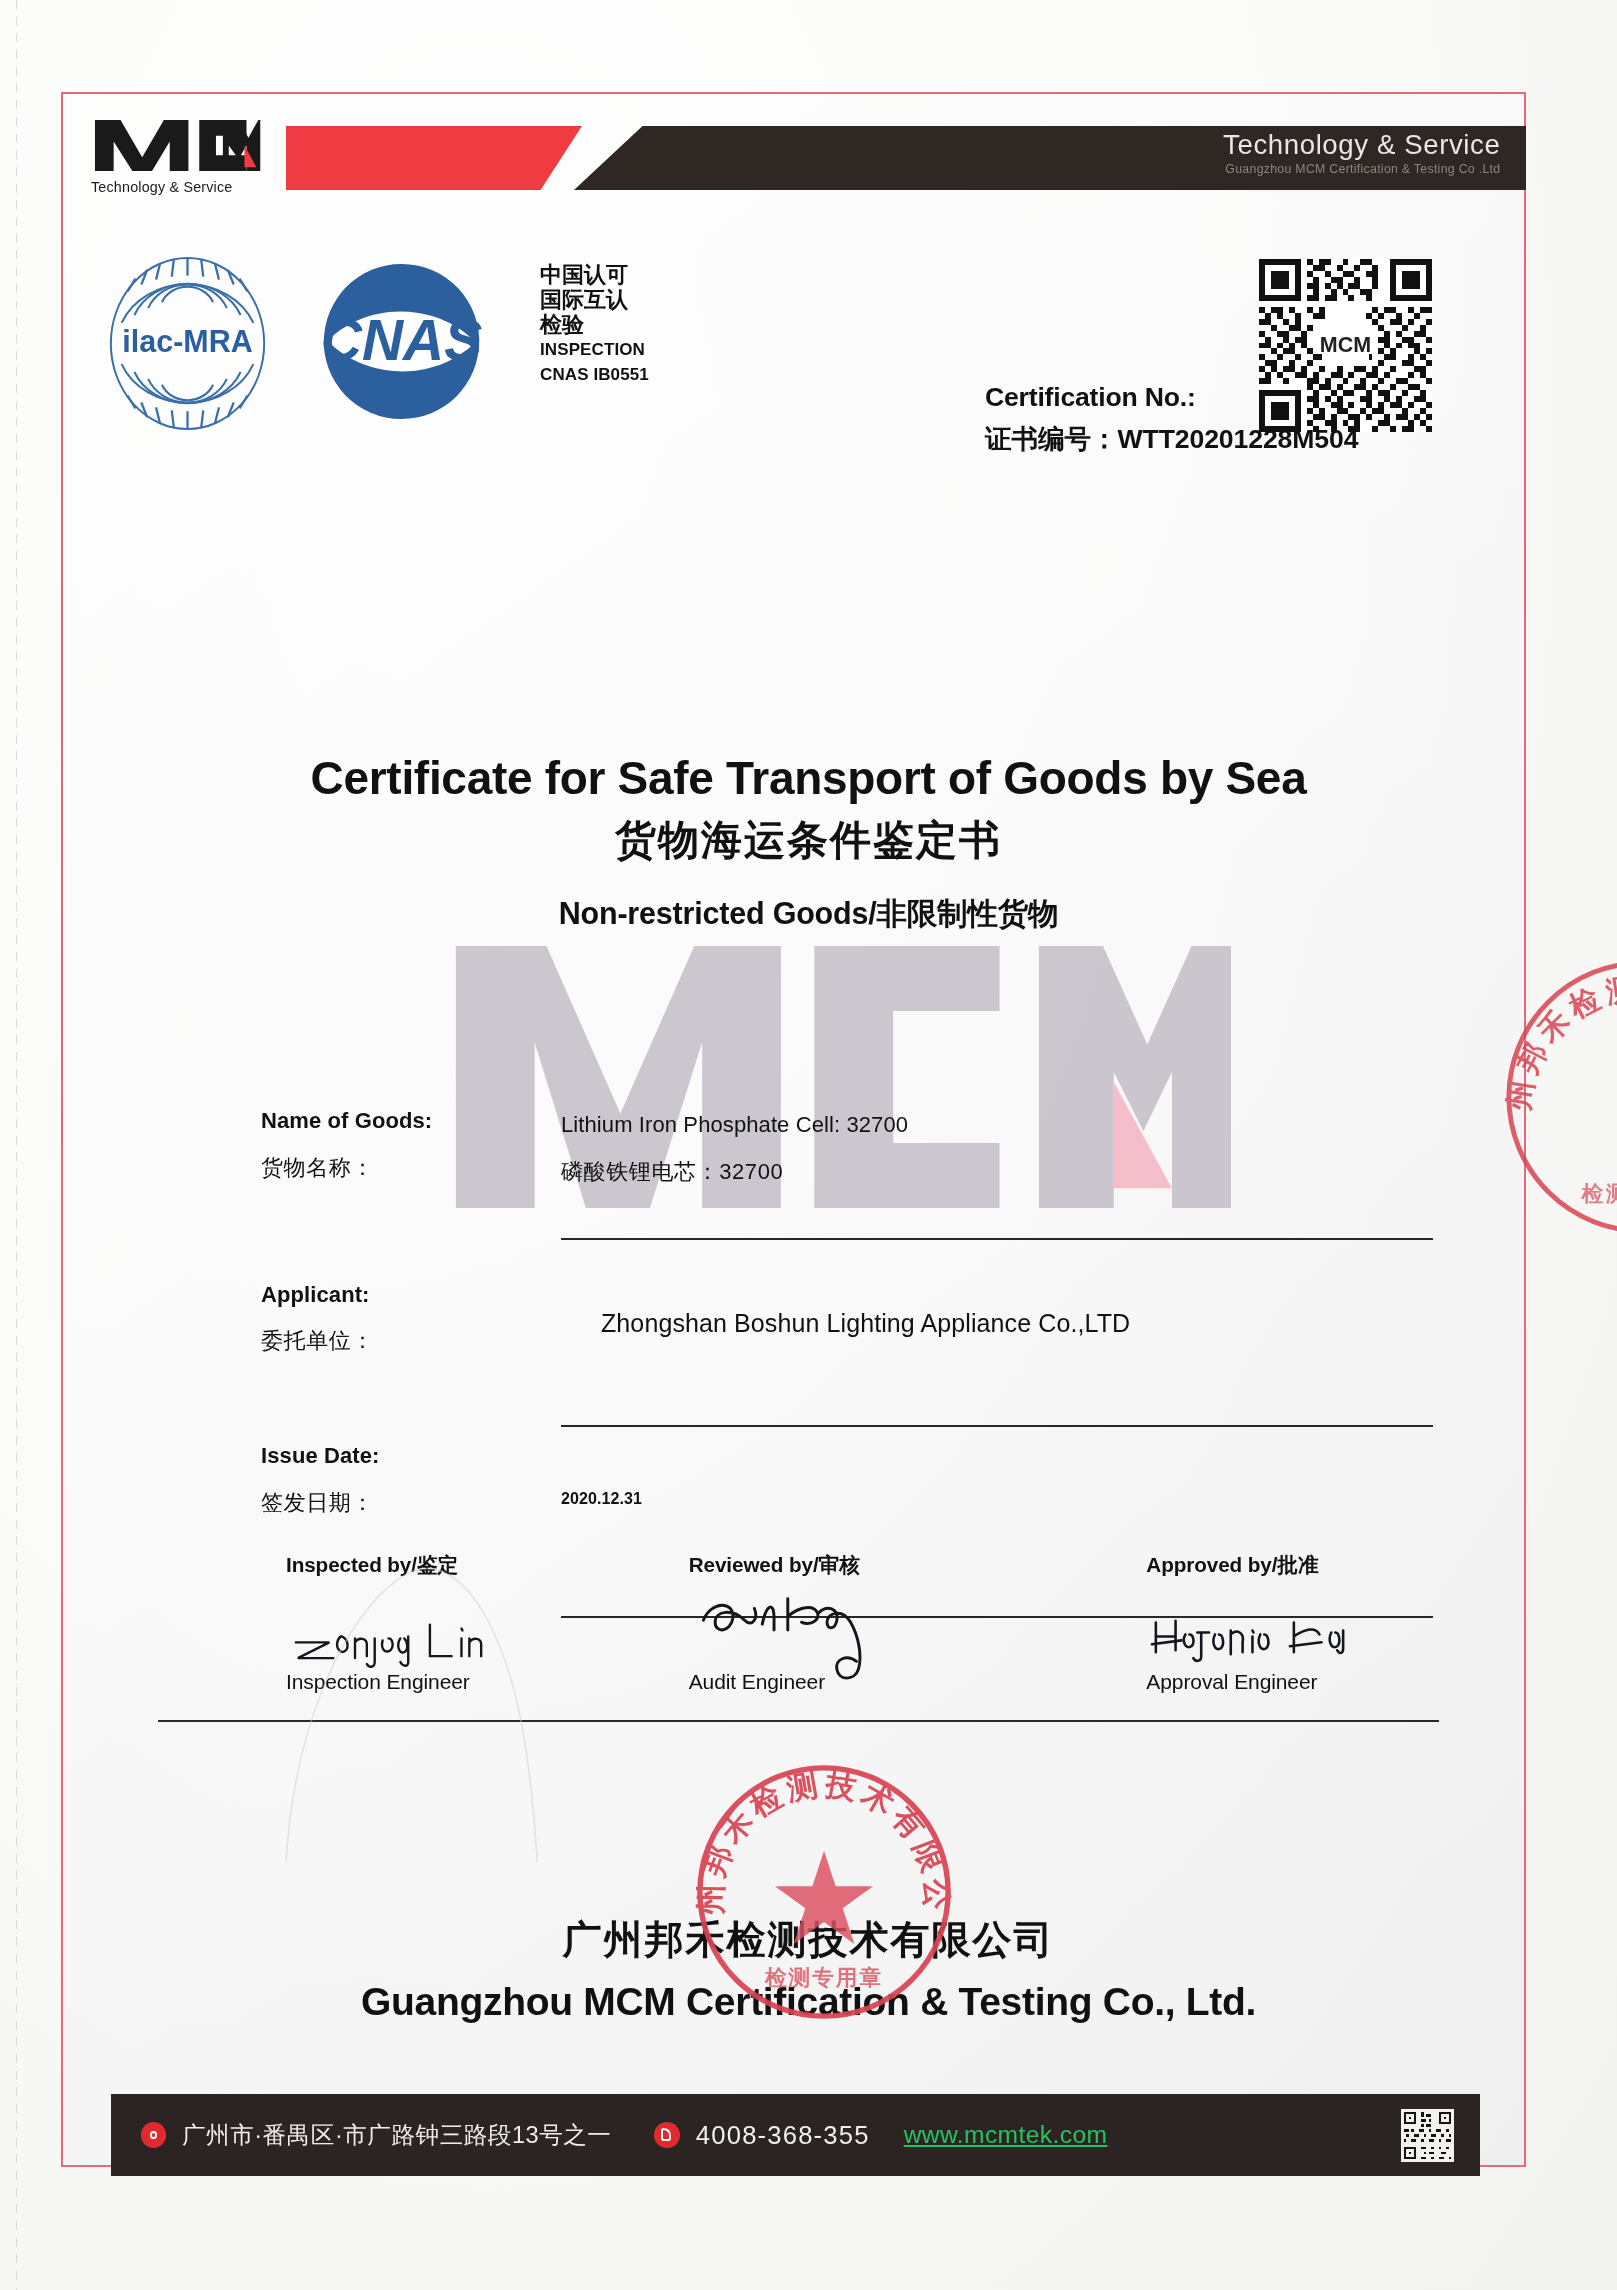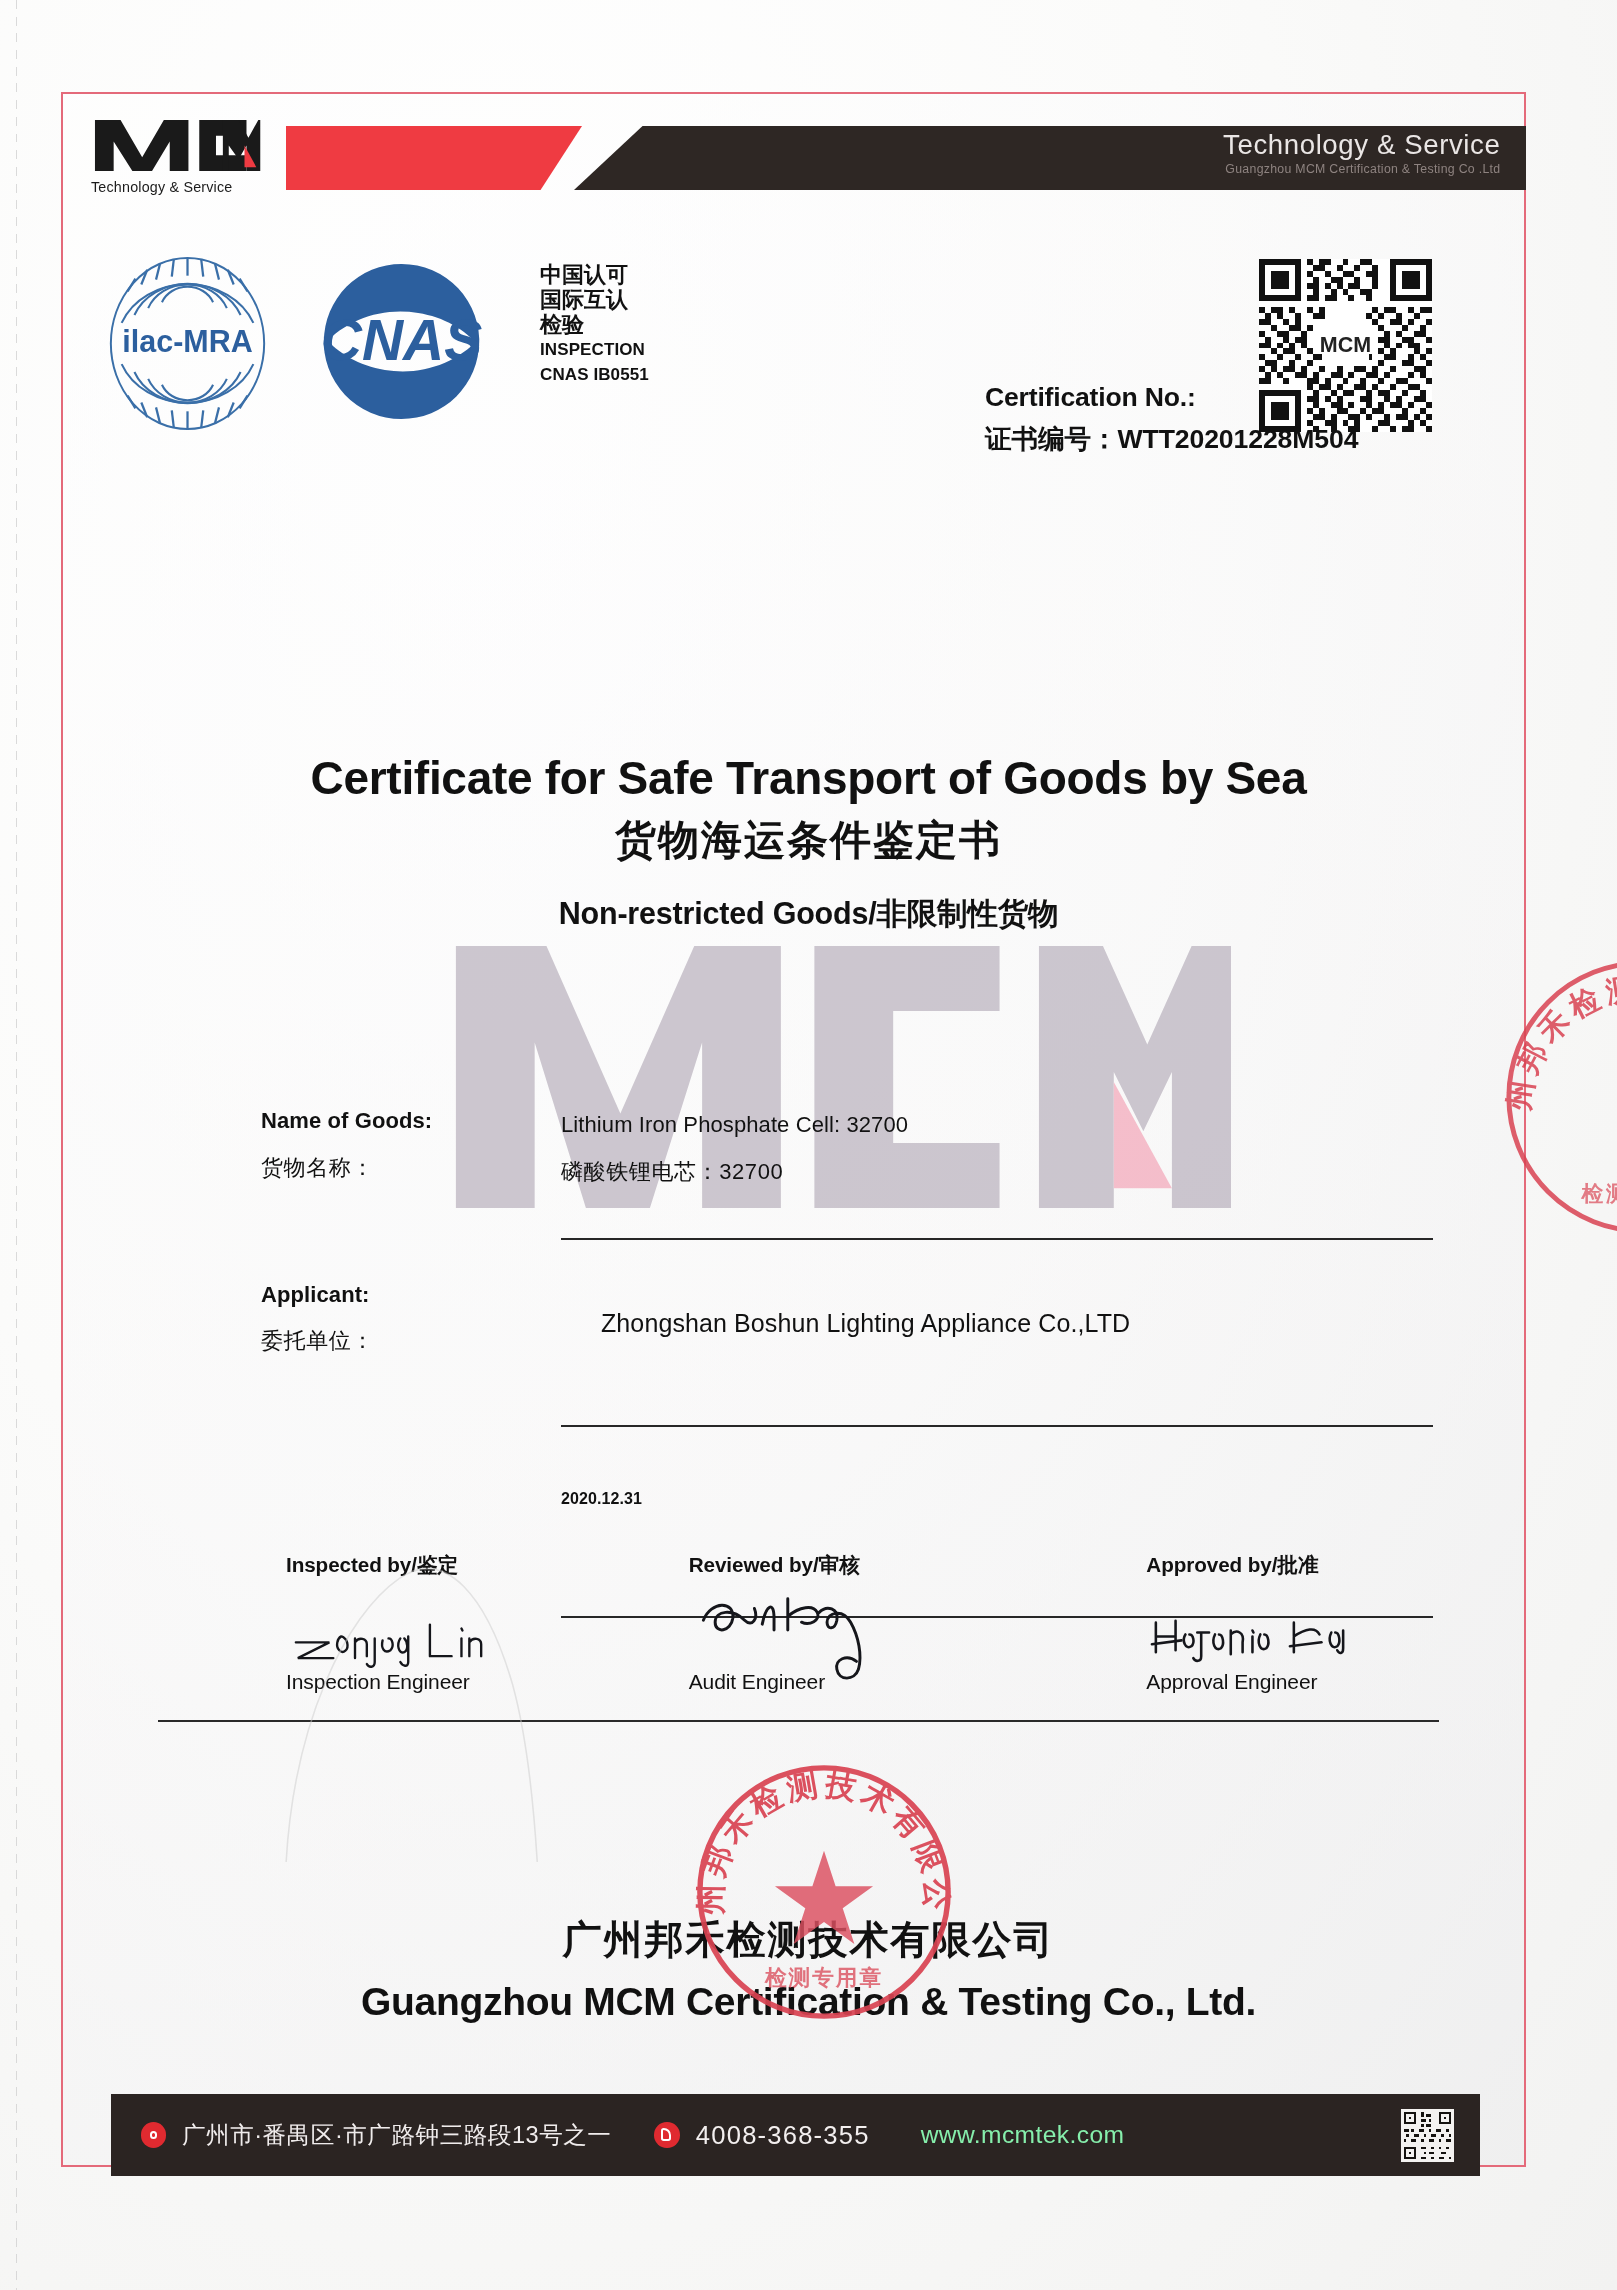--- a/index.html
+++ b/index.html
@@ -168,21 +168,21 @@
   }
   .foot-tel-ic{
     width:25.6px;height:25.6px;border-radius:50%;background:#e02a30;
     margin-left:43px;position:relative;flex:none;
   }
   .foot-tel-ic:after{
     content:"";position:absolute;left:6.9px;top:5.9px;width:9.9px;height:12.8px;
     border:2px solid #fff;border-radius:3px 7.9px 3px 3px;box-sizing:border-box;
   }
   .foot-tel{color:#f3efef;font-size:25.6px;margin-left:15.8px;letter-spacing:1.2px;white-space:nowrap;}
-  .foot-web{color:#86efac;font-size:24.6px;margin-left:51px;letter-spacing:0.4px;white-space:nowrap;}
+  .foot-web{color:#22c55e;font-size:24.6px;margin-left:34px;letter-spacing:0.4px;white-space:nowrap;text-decoration:underline;}
   .foot-qr{margin-left:auto;margin-right:25.6px;width:53px;height:53px;flex:none;}
 
   
   .stamp-center{
     position:absolute;left:692px;top:1760px;width:264px;height:264px;
     opacity:.92;pointer-events:none;
   }
   .stamp-right{
     position:absolute;left:1500px;top:954px;width:286px;height:286px;
     opacity:.85;pointer-events:none;overflow:hidden;
@@ -533,20 +533,24 @@
       <div class="f-label">
         <div class="en">Applicant:</div>
         <div class="cn">委托单位：</div>
       </div>
       <div class="f-value big">
         <div class="v1">Zhongshan Boshun Lighting Appliance Co.,LTD</div>
       </div>
     </div>
 
     <div class="field row-date">
+      <div class="f-label">
+        <div class="en">Issue Date:</div>
+        <div class="cn">签发日期：</div>
+      </div>
       <div class="f-value">
         <div class="v1">2020.12.31</div>
       </div>
     </div>
 
   </div>
 
   <div class="sig">
     <div class="sig-cols">
 

